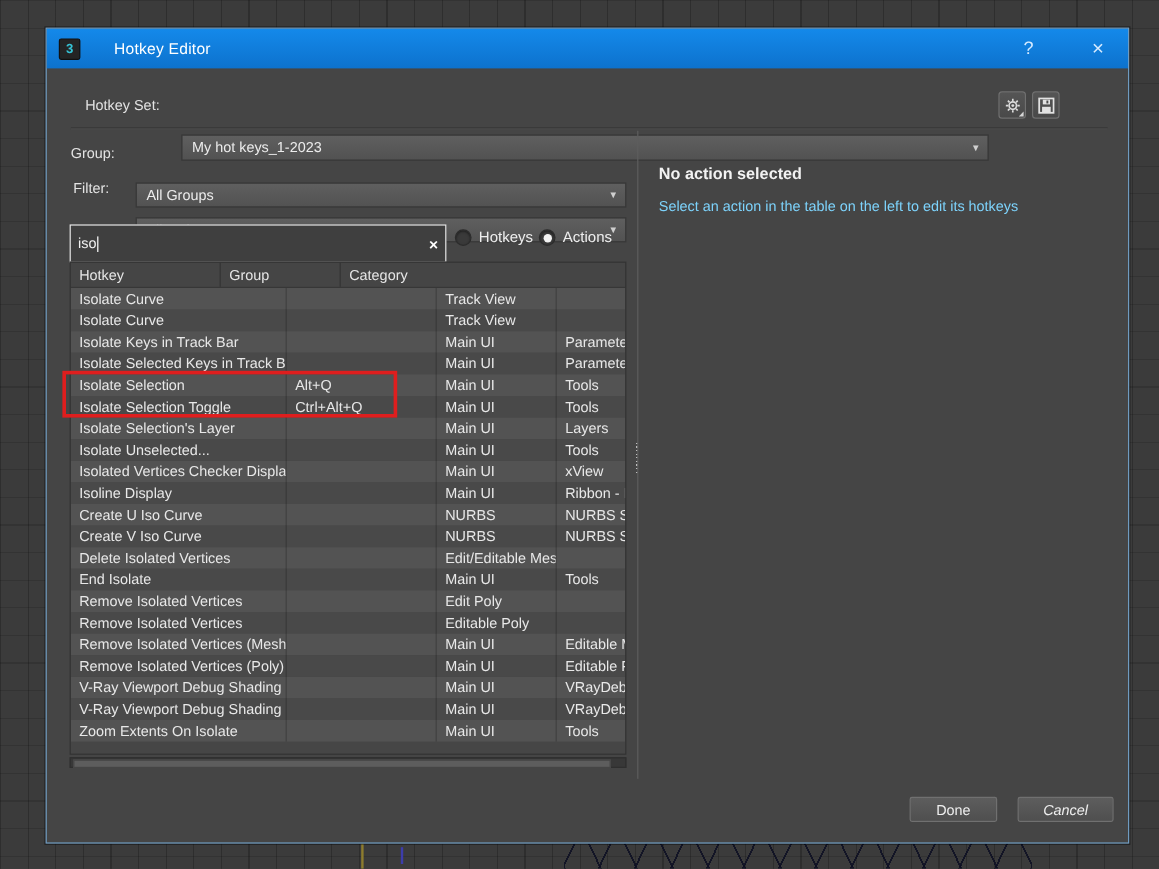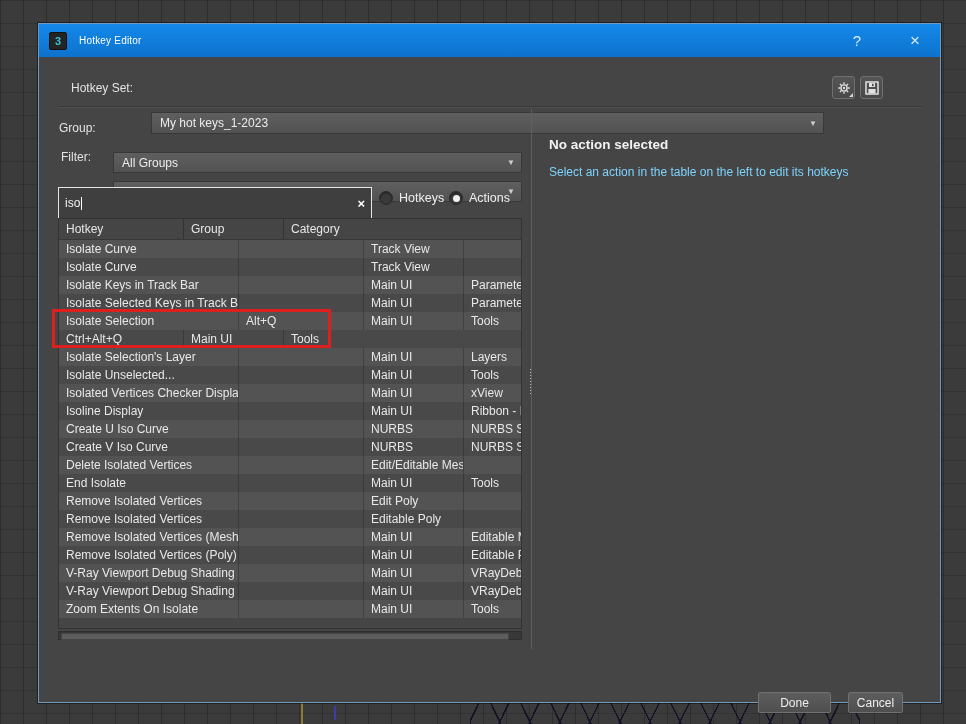--- a/index.html
+++ b/index.html
@@ -32,21 +32,21 @@
     position:absolute;left:0;top:0;right:0;height:33px;
     background:linear-gradient(#1489ea,#0d72cd);
     display:flex;align-items:center;
   }
   .app-icon{
     width:18px;height:18px;margin-left:10px;border-radius:2px;
     background:#242424;color:#35c4d7;font-weight:bold;font-size:11px;
     display:flex;align-items:center;justify-content:center;
     border:1px solid #111;box-sizing:border-box;
   }
-  .title-text{color:#ffffff;font-size:10px;margin-left:12px;letter-spacing:0.2px;}
+  .title-text{color:#ffffff;font-size:13px;margin-left:28px;letter-spacing:0.2px;}
   .tb-btn{position:absolute;top:0;height:33px;width:34px;display:flex;align-items:center;justify-content:center;
     color:#d9ecff;font-size:15px;cursor:default;}
   .help-btn{right:66px;}
   .close-btn{right:8px;font-size:17px;}
 
   
   .label{color:#e3e3e3;font-size:12px;}
   .combo{
     background:linear-gradient(#5f5f5f,#525252);
     border:1px solid #383838;box-sizing:border-box;color:#ececec;font-size:12px;
@@ -114,24 +114,24 @@
     background-size:1px 100%;background-position:center;background-repeat:no-repeat;}
 
   
   .detail-title{left:510px;top:113px;color:#f2f2f2;font-size:13.5px;font-weight:bold;}
   .detail-sub{left:510px;top:141px;color:#7dd3fc;font-size:12px;}
 
   
   .btn{
     height:21px;box-sizing:border-box;border:1px solid #707070;border-radius:2px;
     background:linear-gradient(#5d5d5d,#4f4f4f);color:#eeeeee;font-size:12px;
-    display:flex;align-items:center;justify-content:center;margin-top:28px;
+    display:flex;align-items:center;justify-content:center;
   }
   .btn-done{left:719px;top:640px;width:73px;}
-  .btn-cancel{left:809px;top:640px;width:55px;}
+  .btn-cancel{left:809px;top:640px;width:80px;font-style:italic;}
 
   
   .red-box{left:13px;top:285px;width:279px;height:39px;border:3px solid #df1e1e;box-sizing:border-box;z-index:5;}
 
   svg{display:block;}
 </style>
 </head>
 <body>
 
 <div class="abs x-wire"></div>
@@ -228,20 +228,21 @@
           <div class="t-cell c2">Main UI</div>
           <div class="t-cell c3">Parameter .</div>
         </div>
         <div class="t-row odd">
           <div class="t-cell c0">Isolate Selection</div>
           <div class="t-cell c1">Alt+Q</div>
           <div class="t-cell c2">Main UI</div>
           <div class="t-cell c3">Tools</div>
         </div>
         <div class="t-row even">
+          <div class="t-cell c0">Isolate Selection Toggle</div>
           <div class="t-cell c1">Ctrl+Alt+Q</div>
           <div class="t-cell c2">Main UI</div>
           <div class="t-cell c3">Tools</div>
         </div>
         <div class="t-row odd">
           <div class="t-cell c0">Isolate Selection's Layer</div>
           <div class="t-cell c1"></div>
           <div class="t-cell c2">Main UI</div>
           <div class="t-cell c3">Layers</div>
         </div>

